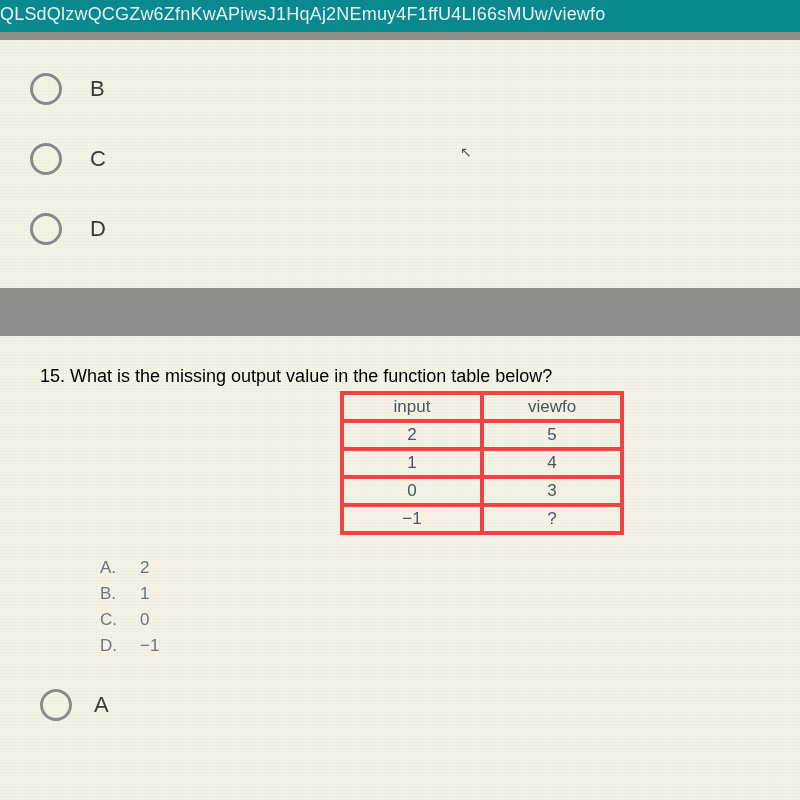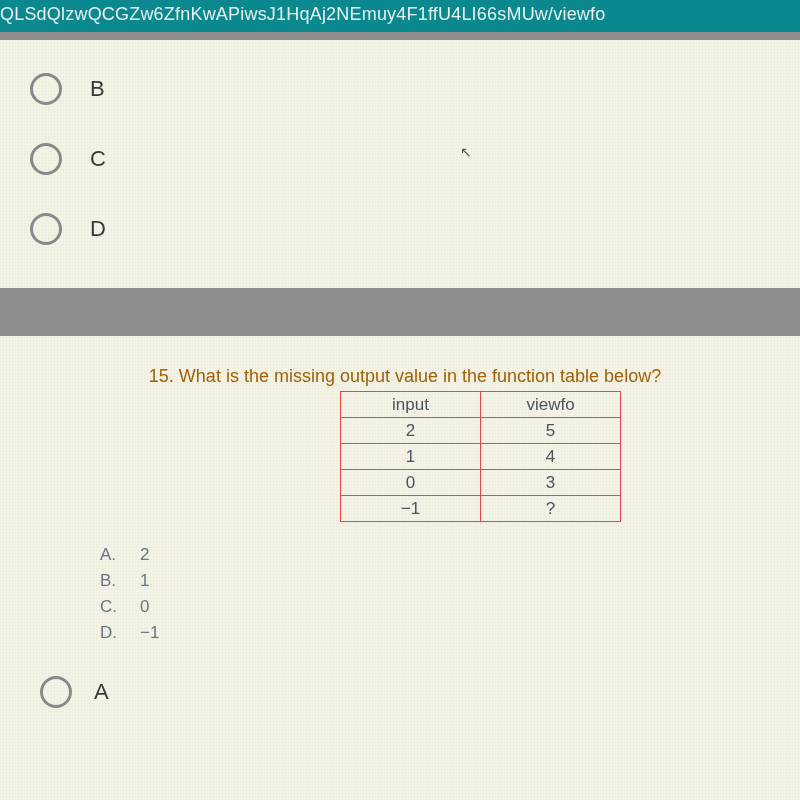--- a/index.html
+++ b/index.html
@@ -63,36 +63,35 @@
       font-size: 24px;
       color: #2a2a2a;
       font-weight: 400;
       margin-bottom: 60px;
     }
     .asterisk {
       color: #c83030;
     }
     .question-text {
       font-size: 18px;
-      color: #a16207;
+      color: #000000;
       margin-bottom: 8px;
-      text-align: center;
     }
     .table-wrap {
       display: flex;
       justify-content: flex-start;
       padding-left: 300px;
       margin-top: -4px;
       margin-bottom: 20px;
     }
     .func-table {
       border-collapse: collapse;
     }
     .func-table th, .func-table td {
-      border: 1px solid #ef4444;
+      border: 4px solid #ef4444;
       padding: 2px 4px;
       text-align: center;
       font-size: 17px;
       color: #4a5560;
       width: 140px;
       height: 26px;
       font-weight: 400;
     }
     .func-table th {
       font-weight: 400;

